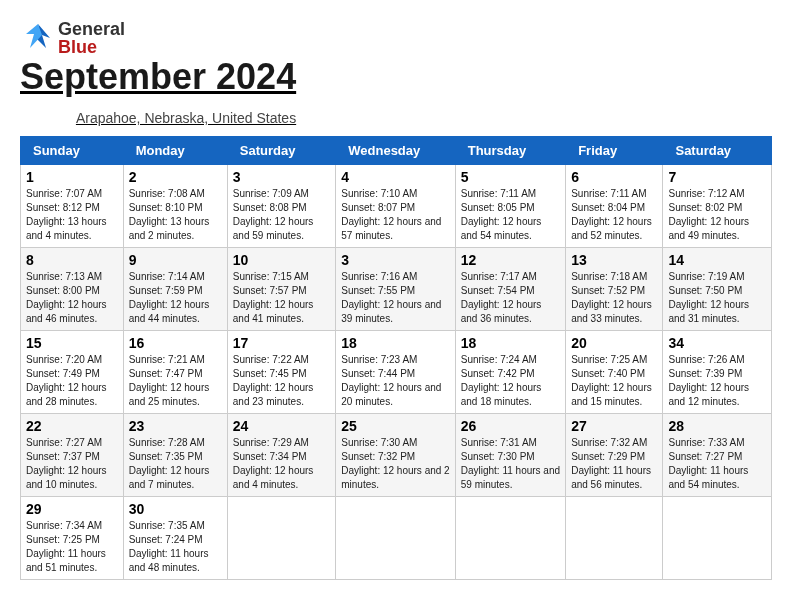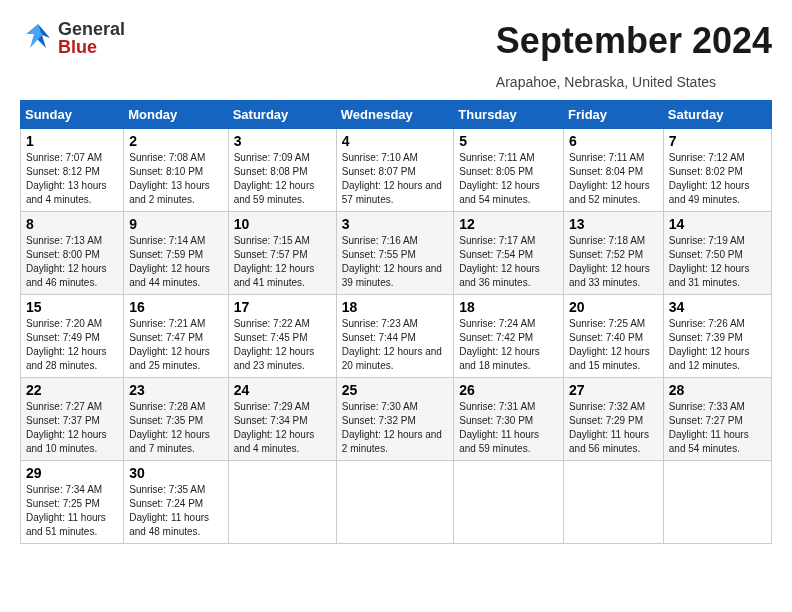--- a/index.html
+++ b/index.html
@@ -8,42 +8,45 @@
       background: #fff;
       width: 792px;
       min-height: 612px;
       padding: 20px;
     }
     .header-section {
       display: flex;
       align-items: flex-start;
       justify-content: space-between;
       margin-bottom: 10px;
+      flex-direction: column;
     }
     .title-section {
+      text-align: right;
+      text-decoration: underline;
     }
     .calendar-title {
       font-size: 36px;
       font-weight: bold;
       color: #1a1a1a;
     }
     .calendar-subtitle {
       font-size: 14px;
       color: #444;
       margin-top: 12px;
     }
     table {
       width: 100%;
       border-collapse: collapse;
       font-size: 11px;
     }
     thead tr th {
       background: #1565c0;
       color: #fff;
-      padding: 6px 4px;
+      padding: 6px 12px;
       text-align: left;
       font-size: 13px;
       font-weight: bold;
       border: 1px solid #1565c0;
     }
     tbody tr td {
       border: 1px solid #ccc;
       vertical-align: top;
       padding: 4px 5px;
       min-height: 80px;

